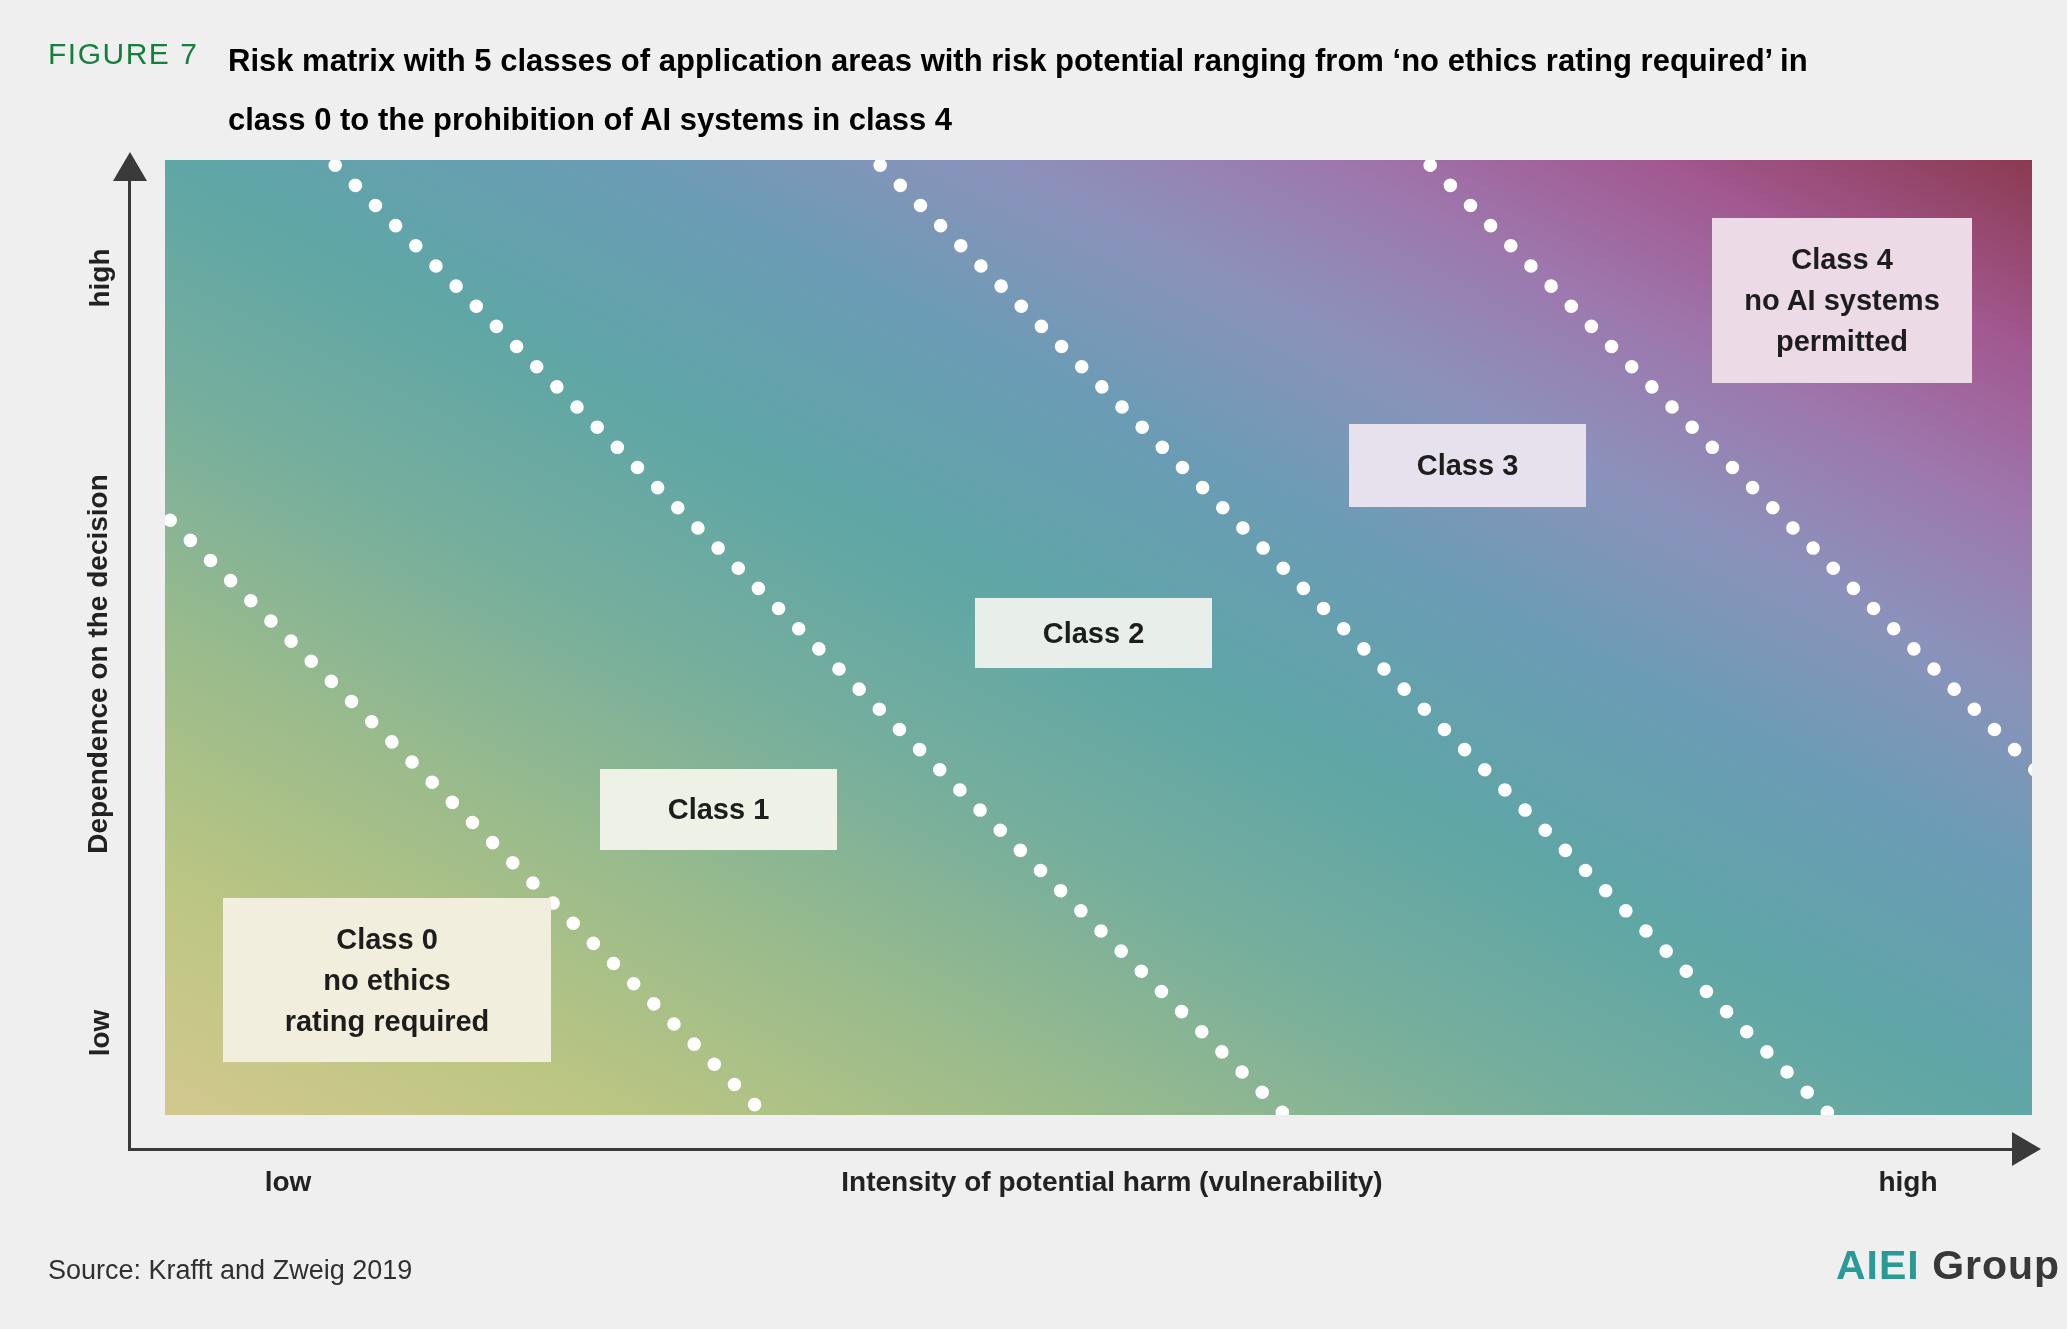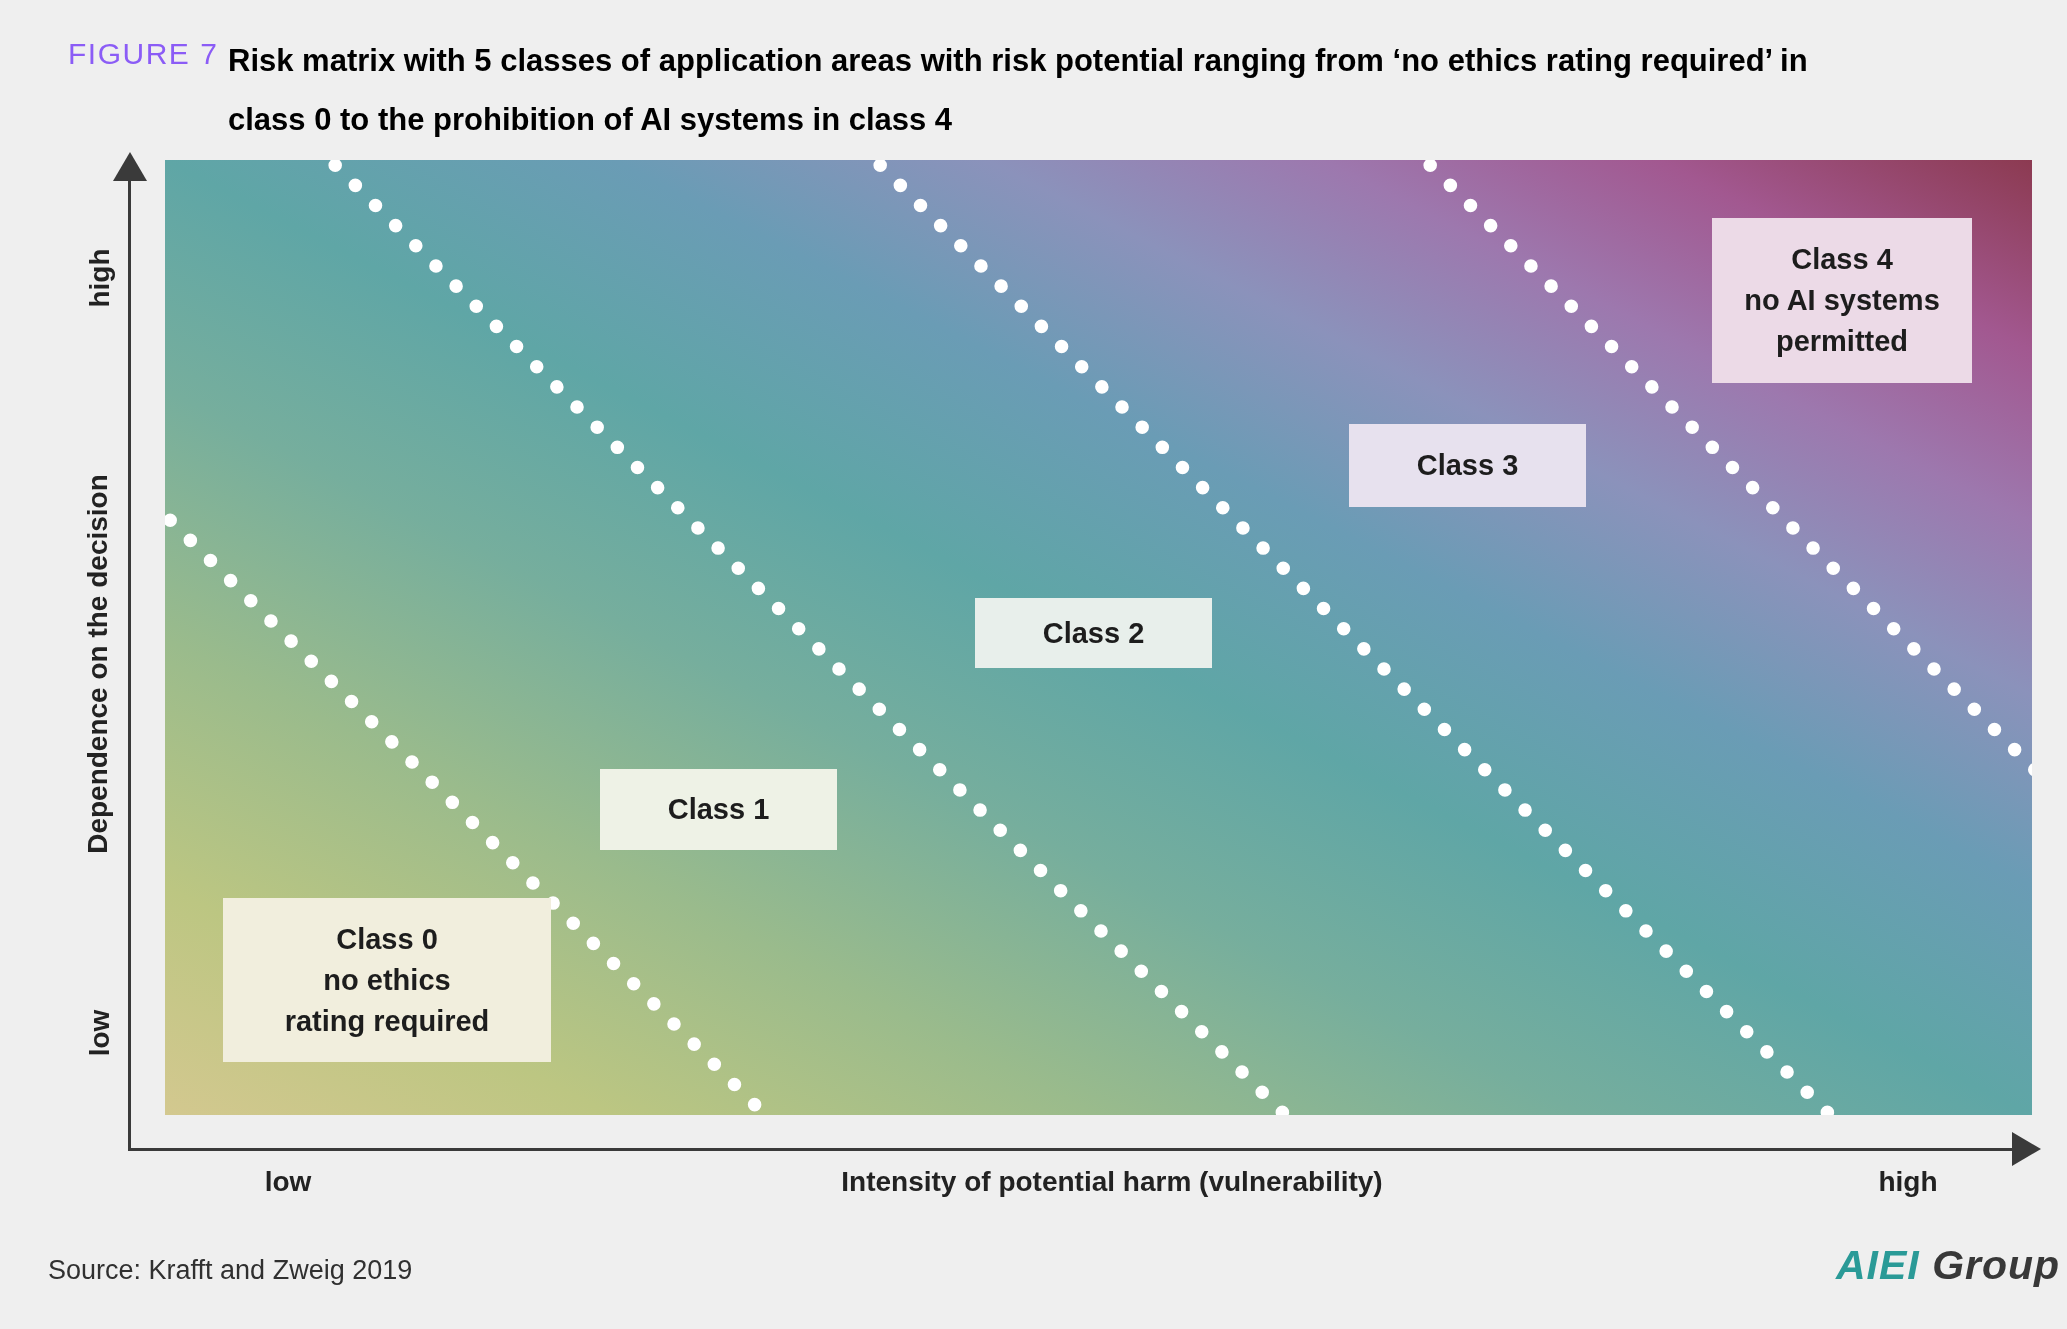--- a/index.html
+++ b/index.html
@@ -10,21 +10,21 @@
     position:relative;
     color:#1e1e1e;
     -webkit-font-smoothing:antialiased;
   }
   .abs{position:absolute;}
 
   
   .figure-label{
     left:48px;top:37px;
     font-size:30px;font-weight:400;letter-spacing:1.5px;
-    color:#8b5cf6;white-space:nowrap;margin-left:20px;
+    color:#15803d;white-space:nowrap;
   }
   .figure-title{
     left:228px;top:31px;
     font-size:31px;font-weight:700;color:#000000;
     line-height:59px;white-space:nowrap;
   }
 
   
   .plot-area{
     left:165px;top:160px;width:1867px;height:955px;
@@ -66,21 +66,20 @@
   .x-axis-title{left:1112px;text-align:center;}
   .x-tick-high{left:1908px;}
 
   
   .source-note{
     left:48px;top:1255px;font-size:27px;font-weight:400;color:#303030;white-space:nowrap;
   }
   .brand-logo{
     left:1836px;top:1242px;font-size:41px;font-weight:700;white-space:nowrap;
     letter-spacing:1px;
-    font-style:italic;
   }
 </style>
 </head>
 <body>
 
 <div class="abs figure-label">FIGURE 7</div>
 <div class="abs figure-title">
   <div>Risk matrix with 5 classes of application areas with risk potential ranging from ‘no ethics rating required’ in</div>
   <div>class 0 to the prohibition of AI systems in class 4</div>
 </div>

